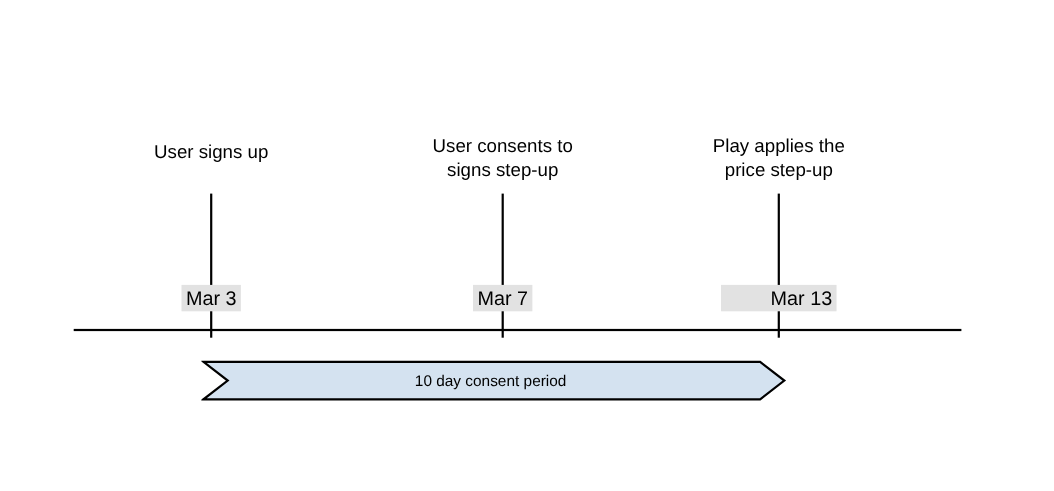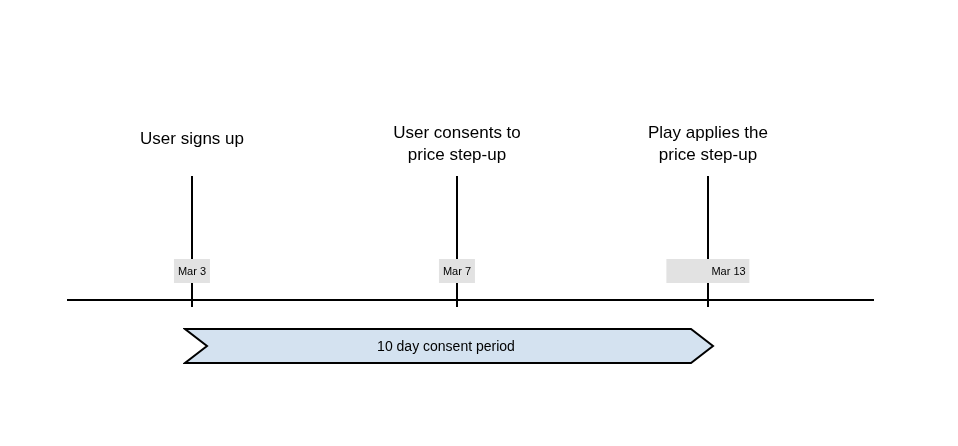--- a/index.html
+++ b/index.html
@@ -50,21 +50,21 @@
   .event-tick {
     position: absolute;
     width: 2px;
     background: #000000;
     transform: translateX(-50%);
   }
   .event-date {
     position: absolute;
     transform: translateX(-50%);
     background: #e2e2e2;
-    font-size: 11px;
+    font-size: 18px;
     line-height: 22px;
     padding: 1px 4px;
     white-space: nowrap;
     color: #000000;
   }
 
   
   .banner {
     position: absolute;
   }
@@ -83,21 +83,21 @@
 
 <div id="canvas">
     <div class="axis-line" style="left: 67px; top: 283px; width: 807px; height: 2px; background: rgb(0, 0, 0);"></div>
     <div class="event" style="left: 192px;">
       <div class="event-caption" style="top: 112px; left: 0px;">User signs up</div>
       <div class="event-tick" style="top: 160px; height: 131px; left: 0px;"></div>
       <div class="event-date" style="top: 243px; left: 0px;">Mar 3</div>
     </div>
     <div class="event" style="left: 457px;">
       <div class="event-caption" style="top: 106px; left: 0px;">User consents to
-price step-up</div>
+signs step-up</div>
       <div class="event-tick" style="top: 160px; height: 131px; left: 0px;"></div>
       <div class="event-date" style="top: 243px; left: 0px;">Mar 7</div>
     </div>
     <div class="event" style="left: 708px;">
       <div class="event-caption" style="top: 106px; left: 0px; text-align: center;">Play applies the
 price step-up</div>
       <div class="event-tick" style="top: 160px; height: 131px; left: 0px;"></div>
       <div class="event-date" style="top: 243px; left: 0px; padding-left: 45px;">Mar 13</div>
     </div>
     <svg class="banner" width="532" height="38" style="left: 183px; top: 311px;">

